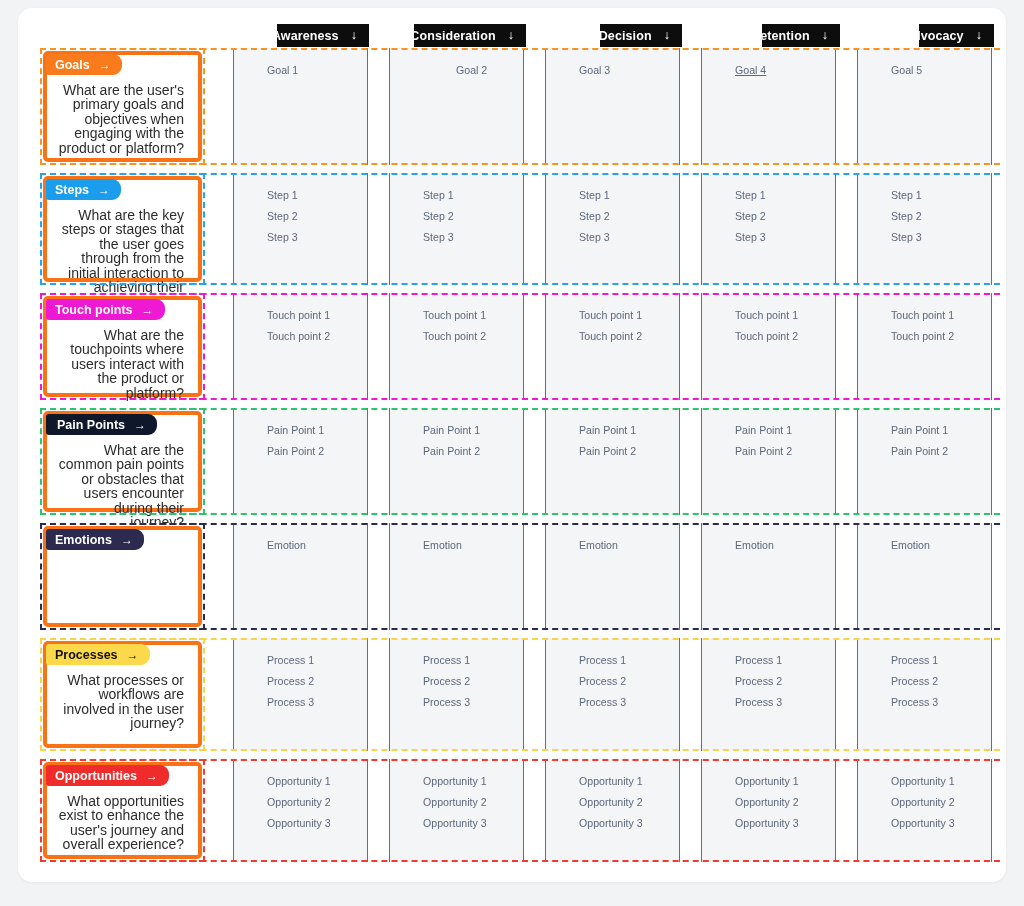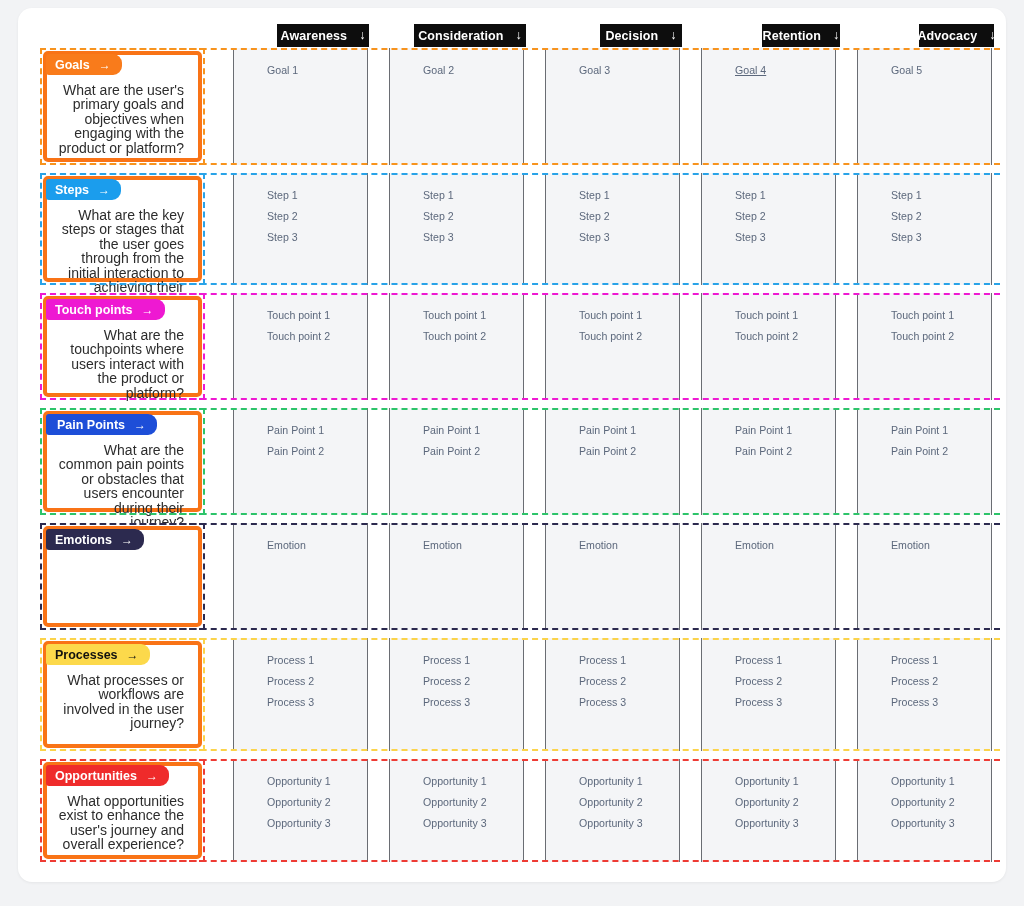--- a/index.html
+++ b/index.html
@@ -35,21 +35,21 @@
     position: absolute;
     top: 0;
     height: 23px;
     background: #0d0d0d;
     color: #ffffff;
     font-size: 12.5px;
     font-weight: bold;
     letter-spacing: 0.1px;
     display: flex;
     align-items: center;
-    justify-content: center;
+    justify-content: flex-end;
     gap: 12px;
     padding: 0 12px;
     white-space: nowrap;
   }
   .stage-pill .stage-arrow {
     font-size: 12.5px;
     line-height: 1;
     font-weight: bold;
   }
 
@@ -172,21 +172,21 @@
             <div class="row-question">What are the user's primary goals and objectives when engaging with the product or platform?</div>
           </div>
         </div>
         <div class="stage-cell" style="left: 193px; width: 135px; background: rgb(244, 245, 247);">
           <div class="cell-items">
             <div class="cell-item" style="color: rgb(92, 104, 124);">Goal 1</div>
           </div>
         </div>
         <div class="stage-cell" style="left: 349px; width: 135px; background: rgb(244, 245, 247);">
           <div class="cell-items">
-            <div class="cell-item" style="color: rgb(92, 104, 124);">Goal 2</div>
+            <div class="cell-item" style="color: rgb(92, 104, 124); margin-left: 33px;">Goal 2</div>
           </div>
         </div>
         <div class="stage-cell" style="left: 505px; width: 135px; background: rgb(244, 245, 247);">
           <div class="cell-items">
             <div class="cell-item" style="color: rgb(92, 104, 124);">Goal 3</div>
           </div>
         </div>
         <div class="stage-cell" style="left: 661px; width: 135px; background: rgb(244, 245, 247);">
           <div class="cell-items">
             <div class="cell-item" style="color: rgb(92, 104, 124); text-decoration: underline;">Goal 4</div>
@@ -284,21 +284,21 @@
           <div class="cell-items">
             <div class="cell-item" style="color: rgb(92, 104, 124);">Touch point 1</div>
             <div class="cell-item" style="color: rgb(92, 104, 124);">Touch point 2</div>
           </div>
         </div>
         <div style="position: absolute; left: 0px; top: 0px; width: 960px; height: 107px; border-top: 2px dashed rgb(238, 25, 210); border-bottom: 2px dashed rgb(238, 25, 210); pointer-events: none;"></div>
       </div>
       <div class="journey-row" style="position: absolute; left: 0px; top: 360px; height: 107px;">
         <div class="row-label-cell" style="border-color: rgb(45, 196, 106); width: 165px;">
           <div class="row-label-inner">
-            <div class="row-badge" style="background: #1d4ed8; color: rgb(255, 255, 255); padding-left: 11px;">
+            <div class="row-badge" style="background: #0f172a; color: rgb(255, 255, 255); padding-left: 11px;">
               <span>Pain Points</span>
               <span class="badge-arrow">→</span>
             </div>
             <div class="row-question">What are the common pain points or obstacles that users encounter during their journey?</div>
           </div>
         </div>
         <div class="stage-cell" style="left: 193px; width: 135px; background: rgb(244, 245, 247);">
           <div class="cell-items">
             <div class="cell-item" style="color: rgb(92, 104, 124);">Pain Point 1</div>
             <div class="cell-item" style="color: rgb(92, 104, 124);">Pain Point 2</div>

